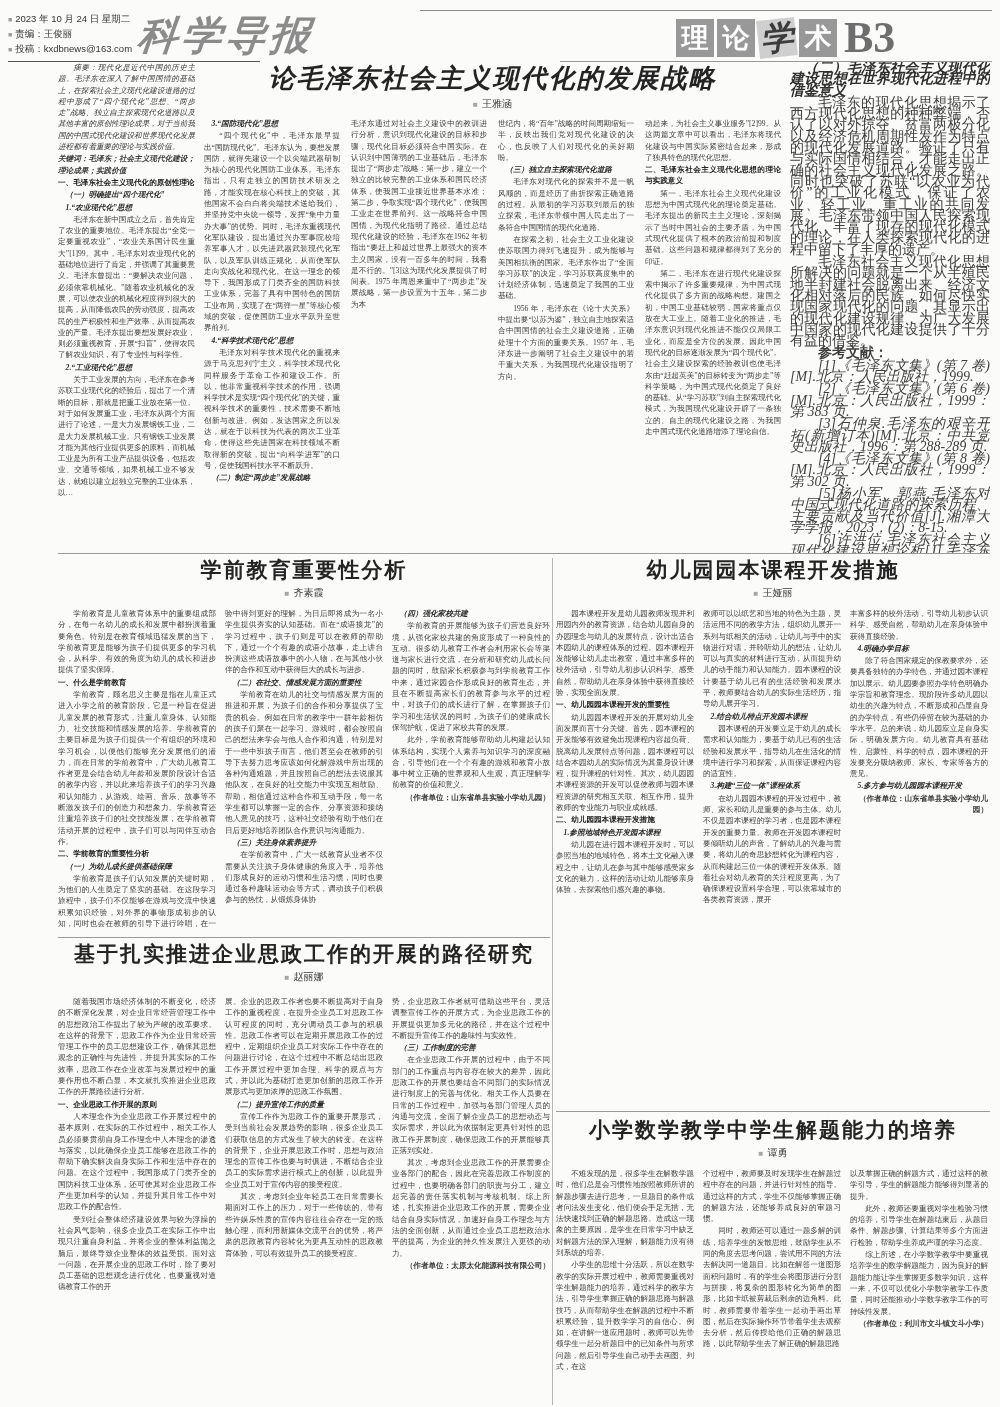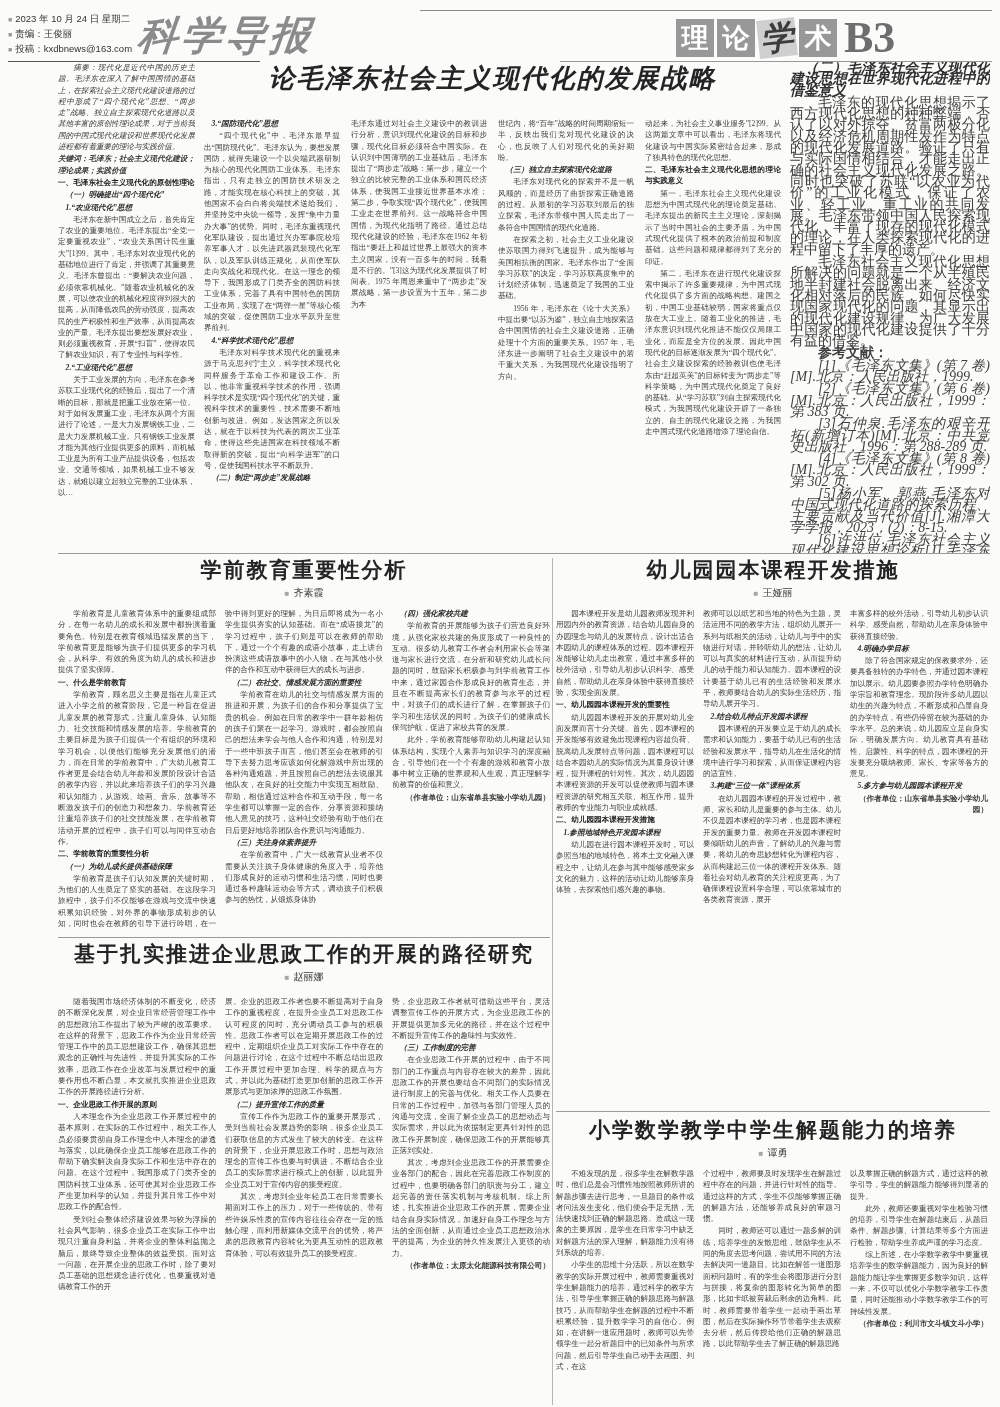--- a/index.html
+++ b/index.html
@@ -98,20 +98,21 @@
       <div class="blk b-hb">一、毛泽东社会主义现代化的原创性理论</div>
       <div class="blk b-hk">（一）明确提出“四个现代化”</div>
       <div class="blk b-hk">1.“农业现代化”思想</div>
       <div class="blk b-p">毛泽东在新中国成立之后，首先肯定了农业的重要地位。毛泽东提出“全党一定要重视农业”，“农业关系国计民生重大”[1]99。其中，毛泽东对农业现代化的基础地位进行了肯定，并强调了其重要意义。毛泽东曾提出：“要解决农业问题，必须依靠机械化。”随着农业机械化的发展，可以使农业的机械化程度得到很大的提高，从而降低农民的劳动强度，提高农民的生产积极性和生产效率，从而提高农业的产量。毛泽东提出要想发展好农业，则必须重视教育，开展“扫盲”，使得农民了解农业知识，有了专业性与科学性。</div>
       <div class="blk b-hk">2.“工业现代化”思想</div>
       <div class="blk b-p">关于工业发展的方向，毛泽东在参考苏联工业现代化的经验后，提出了一个清晰的目标，那就是把重工业放在第一位。对于如何发展重工业，毛泽东从两个方面进行了论述，一是大力发展钢铁工业，二是大力发展机械工业。只有钢铁工业发展才能为其他行业提供更多的原料，而机械工业是为所有工业产品提供设备，包括农业、交通等领域，如果机械工业不够发达，就难以建立起独立完整的工业体系，以…</div>
     </div>
   <div class="mid">
     <div class="titlebox">
       <div class="title t-main">论毛泽东社会主义现代化的发展战略</div>
+      <div class="byline"><span class="sq">■</span><span>王雅涵</span></div>
     </div>
     <div class="midcols">
       <div class="tcol">
           <div class="blk b-hk">3.“国防现代化”思想</div>
           <div class="blk b-p">“四个现代化”中，毛泽东最早提出“国防现代化”。毛泽东认为，要想发展国防，就得先建设一个以尖端武器研制为核心的现代化国防工业体系。毛泽东指出，只有走独立的国防技术研发之路，才能实现在核心科技上的突破，其他国家不会白白将尖端技术送给我们，并坚持党中央统一领导，发挥“集中力量办大事”的优势。同时，毛泽东重视现代化军队建设，提出通过兴办军事院校培养军事人才，以先进武器武装现代化军队，以及军队训练正规化，从而使军队走向实战化和现代化。在这一理念的领导下，我国形成了门类齐全的国防科技工业体系，完善了具有中国特色的国防工业布局，实现了在“两弹一星”等核心领域的突破，促使国防工业水平跃升至世界前列。</div>
           <div class="blk b-hk">4.“科学技术现代化”思想</div>
           <div class="blk b-p">毛泽东对科学技术现代化的重视来源于马克思列宁主义，科学技术现代化同样服务于革命工作和建设工作。所以，他非常重视科学技术的作用，强调科学技术是实现“四个现代化”的关键，重视科学技术的重要性，技术需要不断地创新与改进。例如，发达国家之所以发达，就在于以科技为代表的两次工业革命，使得这些先进国家在科技领域不断取得新的突破，提出“向科学进军”的口号，促使我国科技水平不断跃升。</div>
           <div class="blk b-hk">（二）制定“两步走”发展战略</div>
         </div>
       <div class="tcol">

